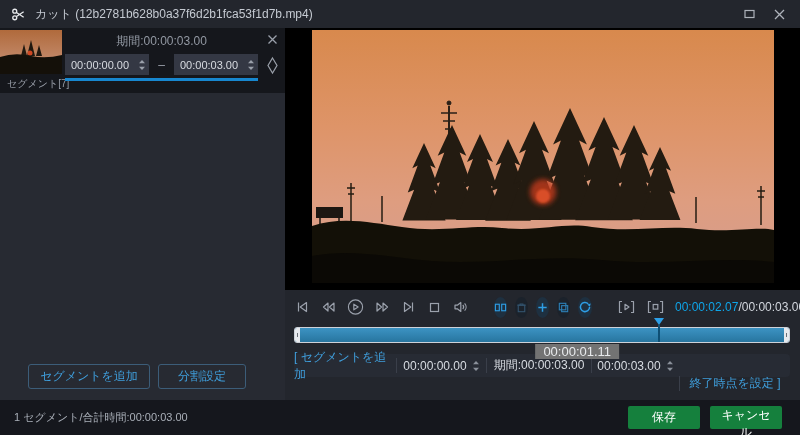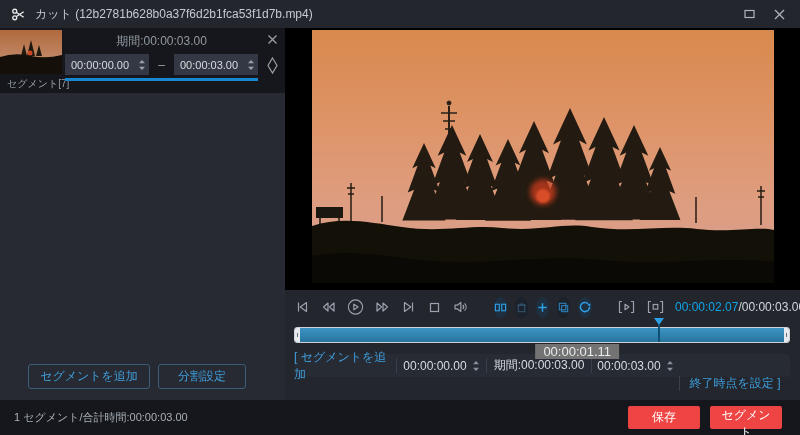--- a/index.html
+++ b/index.html
@@ -68,21 +68,21 @@
   .sp-sec + .sp-sec{border-left:1px solid #3a3f4a;}
   .sp-blue{color:#3f9fdd;}
   .sp-white{color:#d8dce2;}
   .sp-w1{width:102px;} .sp-w2{width:90px;} .sp-w3{width:105px;} .sp-w4{width:88px;} .sp-w5{flex:1;margin-top:36px;}
   .sp-val{margin-right:5px;}
 
   
   .footer{position:absolute;bottom:0;left:0;right:0;height:35px;background:#15171d;
     display:flex;align-items:center;padding:0 18px 0 14px;box-sizing:border-box;gap:10px;}
   .status{font-size:11px;color:#a9afb8;}
-  .fbtn{width:72px;height:23px;background:#ef4444;border:none;border-radius:2px;color:#fff;
+  .fbtn{width:72px;height:23px;background:#15803d;border:none;border-radius:2px;color:#fff;
     font-size:12px;font-family:inherit;}
   .fbtn.save{margin-left:auto;}
 
   .spin svg{display:block;}
 </style>
 </head>
 <body>
 
 <div class="window">
 
@@ -358,16 +358,16 @@
             </svg>
         </span>
       </div>
       <div class="sp-sec sp-w5 sp-blue">終了時点を設定 ]</div>
     </div>
   </div>
 
   <div class="footer">
     <span class="status">1 セグメント/合計時間:00:00:03.00</span>
     <button class="fbtn save">保存</button>
-    <button class="fbtn cancel">セグメント</button>
+    <button class="fbtn cancel">キャンセル</button>
   </div>
 
 </div>
 
 </body></html>

